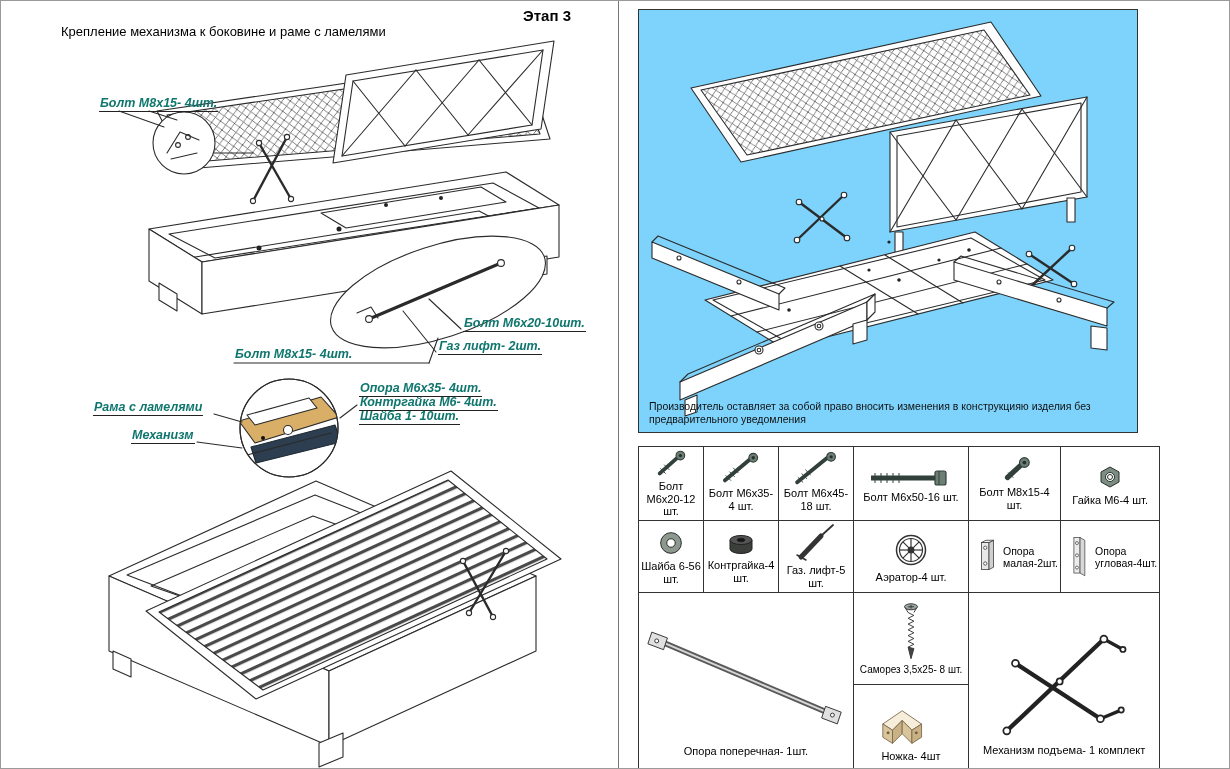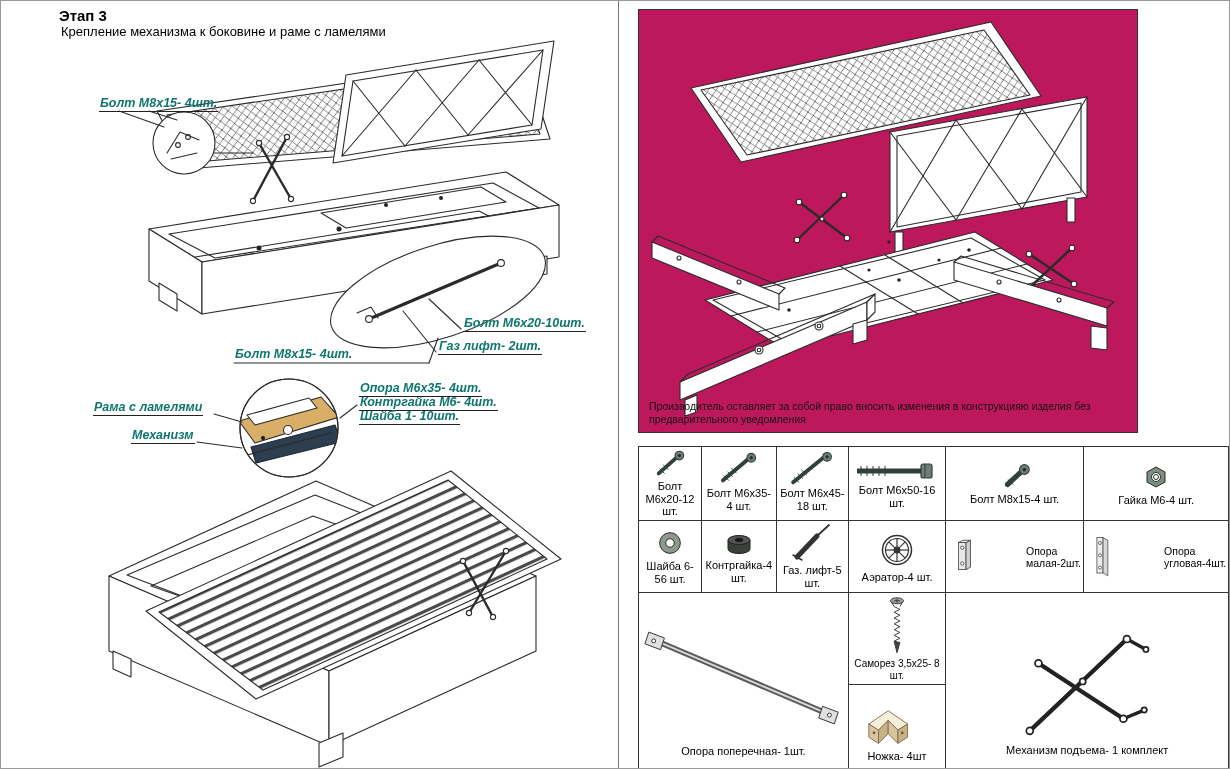--- a/index.html
+++ b/index.html
@@ -1,40 +1,40 @@
 <!DOCTYPE html>
 <html><head>
 <meta charset="utf-8">
 <style>
   html,body{margin:0;padding:0;background:#fff;}
   .page{position:relative;width:1230px;height:769px;background:#fff;border:1px solid #9a9a9a;
         box-sizing:border-box;font-family:"Liberation Sans",sans-serif;overflow:hidden;}
   .divider{position:absolute;left:617px;top:0;width:1px;height:769px;background:#777;}
   
-  .lp-title{position:absolute;left:58px;top:6px;width:500px;text-align:left;
+  .lp-title{position:absolute;left:70px;top:6px;width:500px;text-align:right;
             font:bold 15px "Liberation Sans",sans-serif;color:#000;}
   .lp-subtitle{position:absolute;left:60px;top:23px;width:520px;text-align:left;
             font:13px "Liberation Sans",sans-serif;color:#000;}
   .callout{position:absolute;font:italic bold 12.5px "Liberation Sans",sans-serif;color:#0f766e;
            line-height:1.05;border-bottom:1px solid #222;padding:0 1px 1px 1px;white-space:nowrap;}
   .callout.nounder{border-bottom:none;}
   
   .rbox{position:absolute;left:637px;top:8px;width:500px;height:424px;border:1px solid #333;
-        box-sizing:border-box;background:#be185d;}
+        box-sizing:border-box;background:#7dd3fc;}
   .disclaimer{position:absolute;left:10px;bottom:6px;width:450px;
         font:10.5px/1.25 "Liberation Sans",sans-serif;color:#111;}
   table.parts{position:absolute;left:637px;top:445px;border-collapse:collapse;table-layout:fixed;
         background:#fff;}
   table.parts td{border:1px solid #333;text-align:center;vertical-align:middle;padding:2px;
         font:11px/1.15 "Liberation Sans",sans-serif;color:#000;overflow:hidden;}
   .pic{display:block;margin:0 auto;}
   .pic svg{display:block;margin:0 auto;}
   .plabel{display:block;margin-top:1px;}
   .cell-flex{display:flex;align-items:center;justify-content:center;gap:2px;}
-  .cell-flex .plabel{font-size:10.5px;text-align:left;margin-left:46px;}
+  .cell-flex .plabel{font-size:10.5px;text-align:left;}
   svg{overflow:visible;}
 </style>
 </head>
 <body>
 
 <div class="page">
   <div class="divider"></div>
 
   <div>
     <svg width="617" height="769" viewBox="0 0 617 769" style="position:absolute;left:0;top:0">

